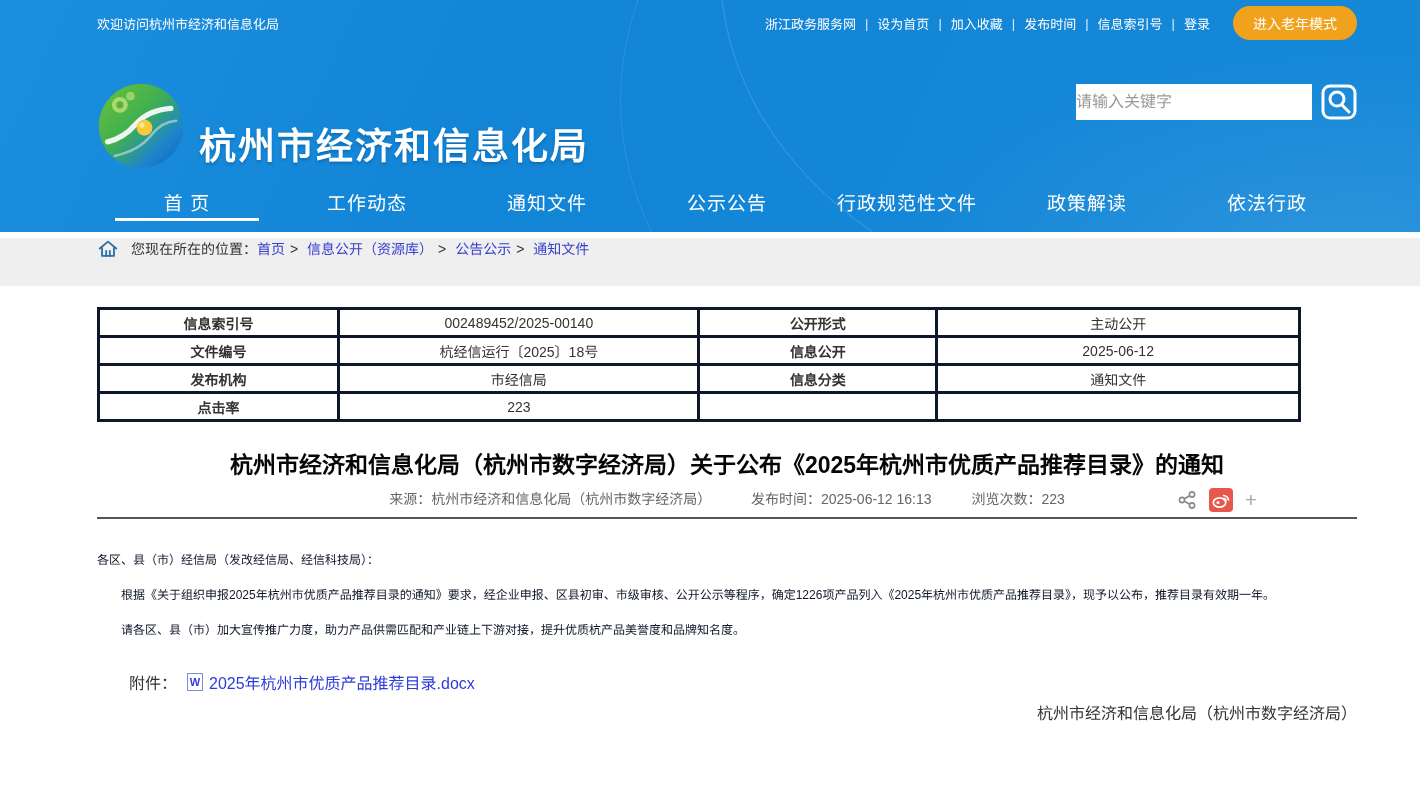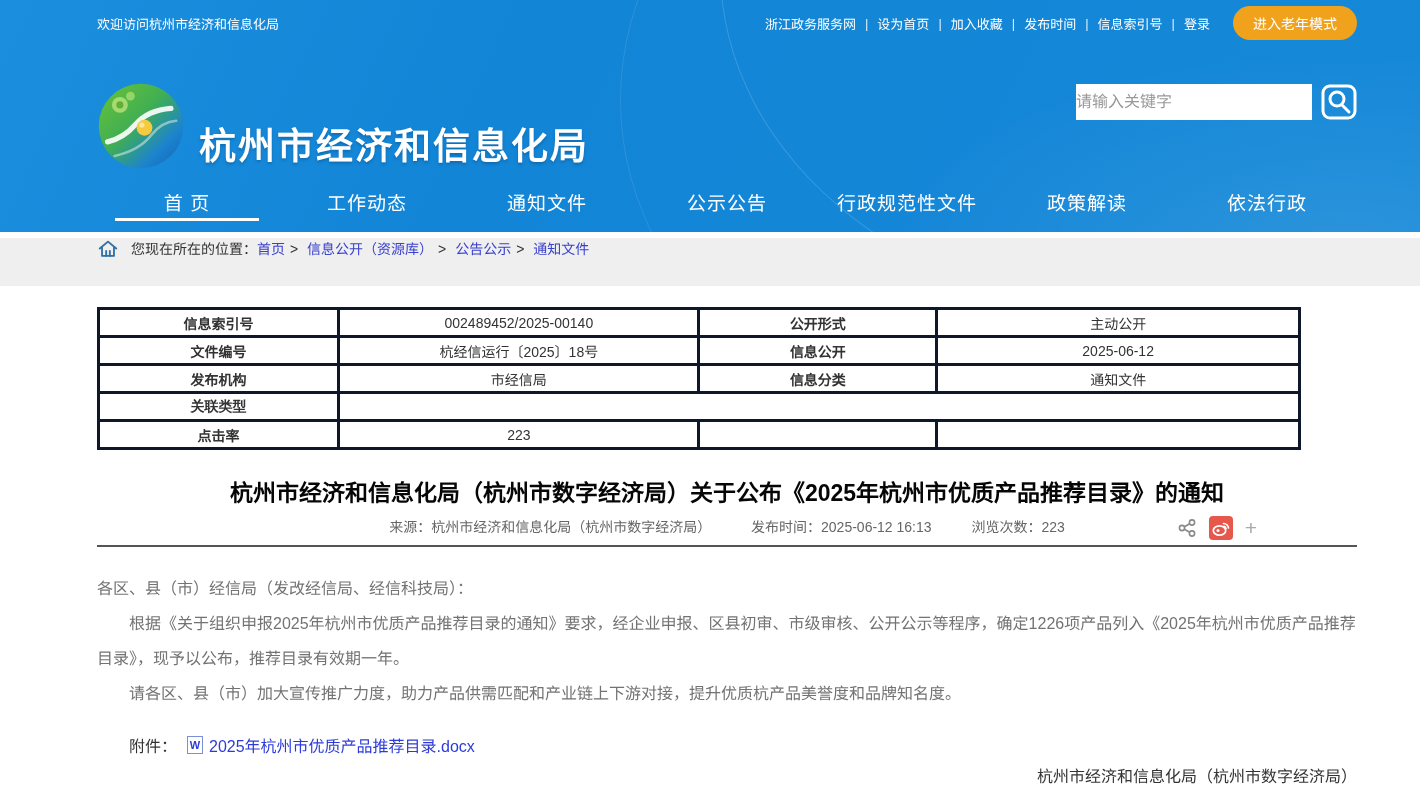--- a/index.html
+++ b/index.html
@@ -55,21 +55,21 @@
 
   .article-title { margin-top:28px; text-align:center; font-size:23px; font-weight:bold; color:#060606; line-height:30px; }
   .meta-row { margin-top:8px; position:relative; text-align:center; font-size:14px; color:#666; height:22px;text-decoration:underline; }
   .meta-row .meta-group { display:inline-block; }
   .meta-item { margin:0 18px; }
   .share-box { position:absolute; right:100px; top:0; display:flex; align-items:center; gap:12px; }
   .share-ic { cursor:pointer; display:inline-flex; }
   .plus-ic { color:#aaa; font-size:21px; line-height:20px; cursor:pointer; }
   .meta-divider { margin-top:7px; height:0; border-bottom:2px solid #555; }
 
-  .article-body { margin-top:24px; font-size:16px; color:#737373; line-height:35px; }
+  .article-body { margin-top:24px; font-size:12px; color:#0f172a; line-height:35px; }
   .article-body p.indent { text-indent:2em; }
   .attachment-row { margin-top:22px; font-size:16px; color:#333; text-indent:0; padding-left:2em; display:flex; align-items:center; }
   .doc-ic { display:inline-flex; width:16px; height:18px; margin:0 6px 0 10px; border:1px solid #7a8fd4; background:#fff;
     color:#2d3bdb; font-size:11px; font-weight:bold; align-items:center; justify-content:center; }
   .attach-link { color:#2d3bdb; text-decoration:none; cursor:pointer; }
   .signature { margin-top:6px; text-align:right; font-size:16px; color:#333; height:24px; }
 </style>
 </head>
 <body>
 
@@ -202,24 +202,20 @@
       <td class="lbl">文件编号</td>
       <td>杭经信运行〔2025〕18号</td>
       <td class="lbl">信息公开</td>
       <td>2025-06-12</td>
     </tr>
     <tr>
       <td class="lbl">发布机构</td>
       <td>市经信局</td>
       <td class="lbl">信息分类</td>
       <td>通知文件</td>
-    </tr>
-    <tr>
-      <td class="lbl">关联类型</td>
-      <td colspan="3"></td>
     </tr>
     <tr>
       <td class="lbl">点击率</td>
       <td>223</td>
       <td></td>
       <td></td>
     </tr>
   </tbody>
     </table>
 

